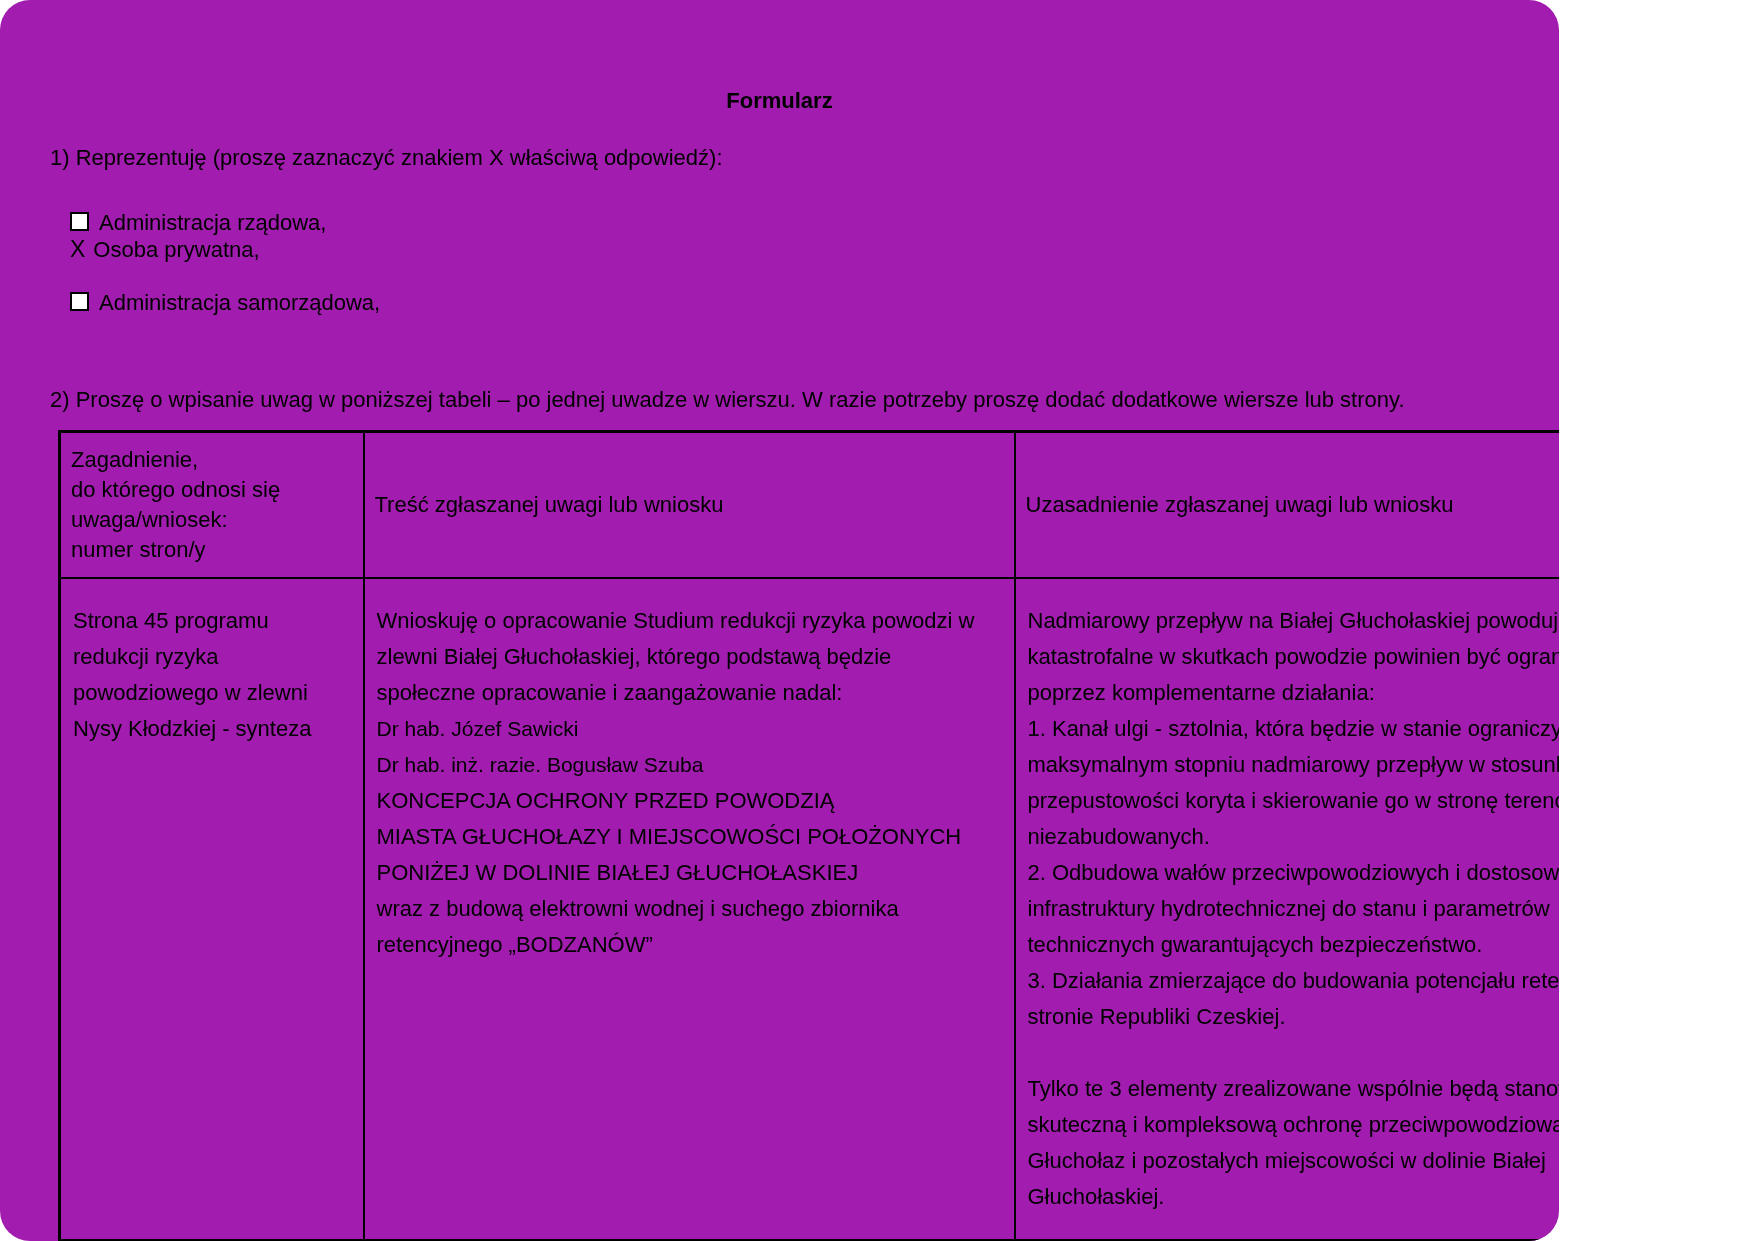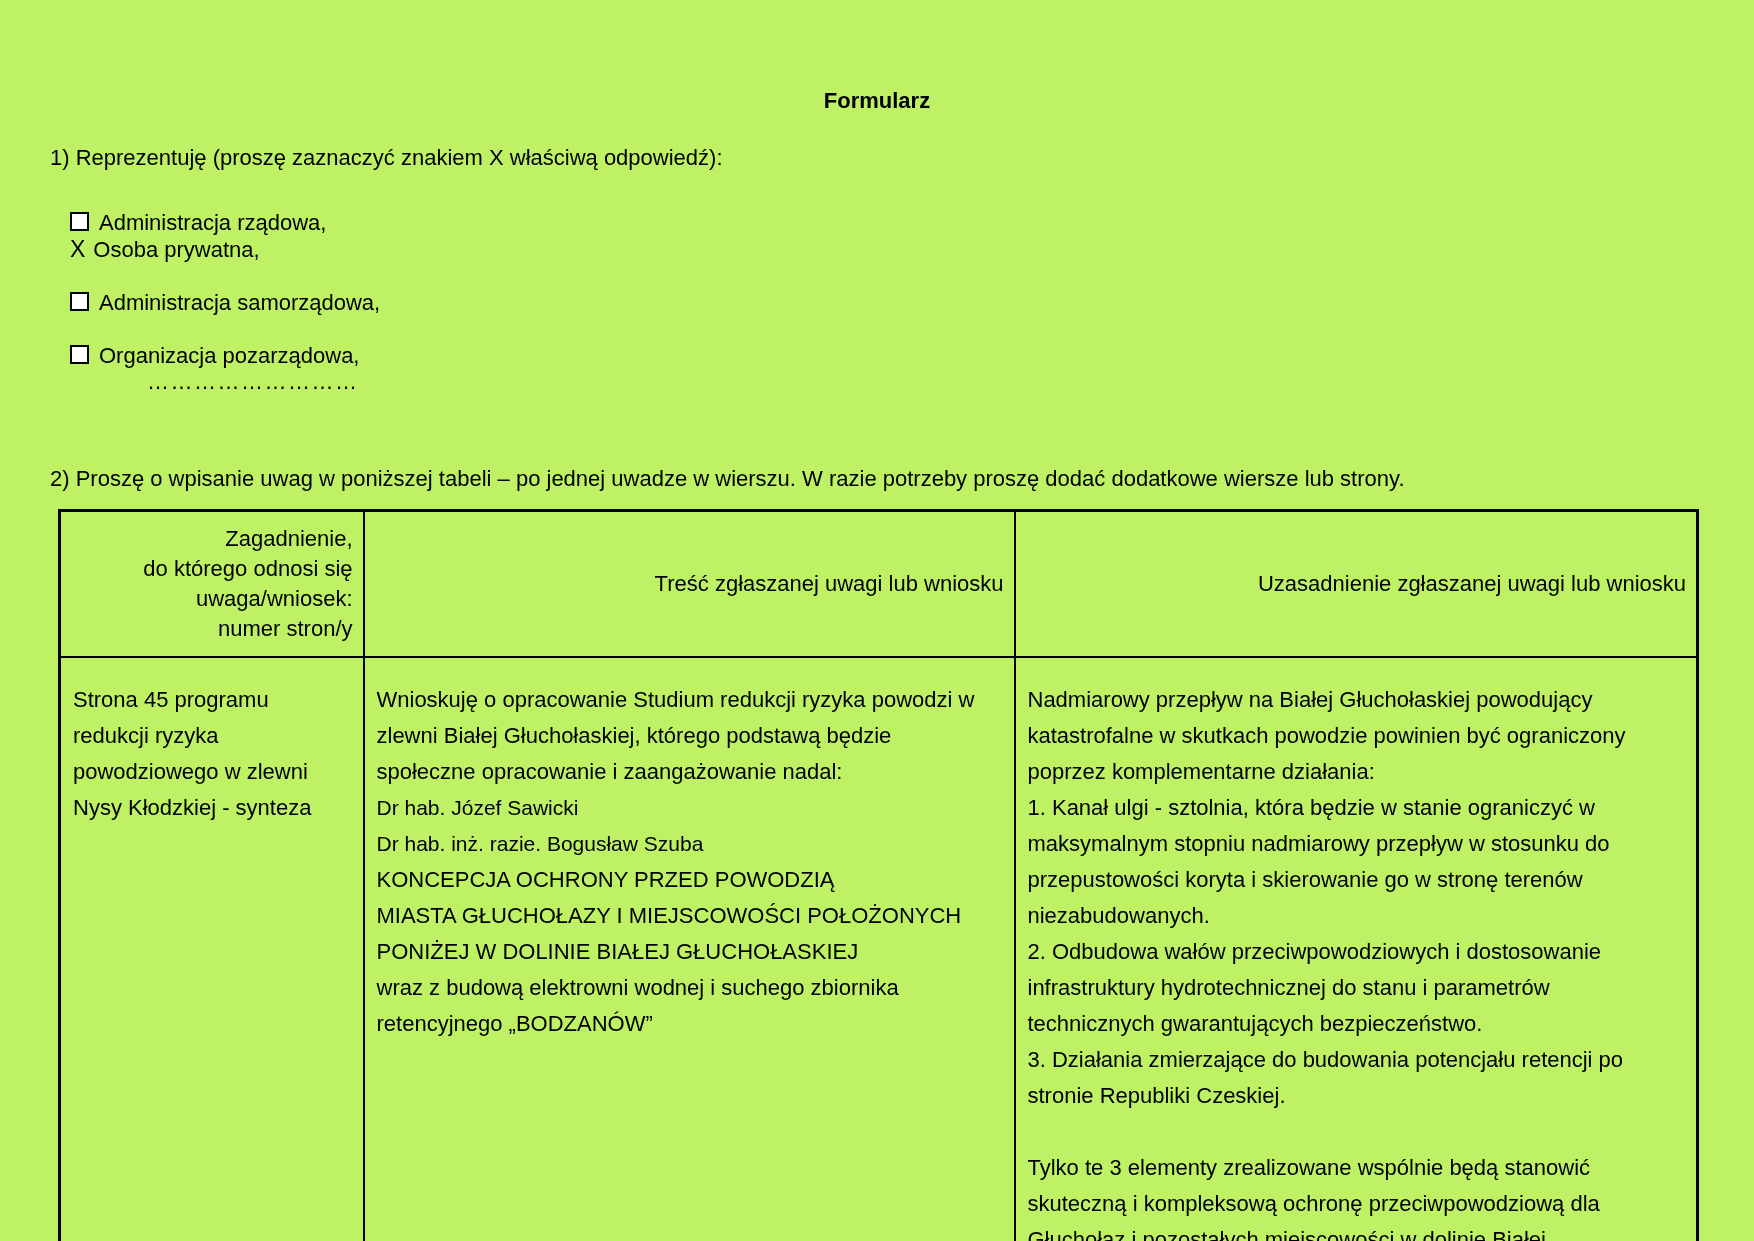--- a/index.html
+++ b/index.html
@@ -1,30 +1,30 @@
 <!DOCTYPE html>
 <html lang="pl"><head>
 <meta charset="utf-8">
 <style>
   html,body{margin:0;padding:0;background:#fff;}
   body{font-family:"Liberation Sans",sans-serif;color:#000;}
-  .page{width:1754px;height:1241px;box-sizing:border-box;position:relative;padding-top:88px;overflow:hidden;background:#bef264;}
+  .page{width:1559px;height:1241px;box-sizing:border-box;position:relative;padding-top:88px;overflow:hidden;background:#a21caf;border-radius:30px;}
   .title{font-size:22px;line-height:26px;font-weight:700;text-align:center;}
   .q1{font-size:22px;line-height:26px;margin:31px 0 0 50px;}
   .options{margin-top:39px;}
   .opt-row{display:flex;padding-left:70px;font-size:22px;line-height:26px;margin-bottom:27px;flex-direction:column;}
   .opt-left{width:500px;}
   .cb{display:inline-block;width:15px;height:15px;border:2px solid #000;margin-right:10px;vertical-align:-1px;background:#fff;}
   .xmark{display:inline-block;margin-right:8px;font-size:23px;}
   .dots-indent{padding-left:77px;letter-spacing:1.5px;}
   .q2{font-size:22px;line-height:26px;margin:71px 0 0 50px;}
   .b{font-weight:400;}
   table.tbl{border-collapse:collapse;table-layout:fixed;width:1638px;margin:17px 0 0 58px;border:3px solid #000;}
   .tbl th,.tbl td{border:2px solid #000;font-size:22px;box-sizing:border-box;}
-  .tbl th{font-weight:400;line-height:30px;vertical-align:middle;text-align:right;padding:12px 10px;}
+  .tbl th{font-weight:400;line-height:30px;vertical-align:middle;text-align:left;padding:12px 10px;}
   .tbl thead tr{height:144px;}
   .tbl tbody tr{height:543px;}
   .tbl td{vertical-align:top;text-align:left;padding:24px 12px;line-height:36px;}
   .pre{white-space:pre-line;}
   .names{font-size:21px;}
 </style>
 </head>
 <body>
 
 <div class="page">
@@ -43,26 +43,20 @@
         <span class="xmark">X</span><span>Osoba prywatna,</span>
       </div>
     </div>
 
     <div class="opt-row">
       <div class="opt-left">
         <span class="cb"></span><span>Administracja samorządowa,</span>
       </div>
     </div>
 
-    <div class="opt-row">
-      <div class="opt-left">
-        <span class="cb"></span><span>Organizacja pozarządowa,</span>
-      </div>
-      <div class="opt-right dots-indent">………………………</div>
-    </div>
 
   </div>
 
   <div class="q2">
     <span>2) Proszę o wpisanie uwag w poniższej tabeli – po jednej uwadze w wierszu. </span><span class="b">W razie potrzeby proszę dodać dodatkowe wiersze lub strony.</span>
   </div>
 
   <table class="tbl">
     <colgroup>
       <col style="width:304px">

